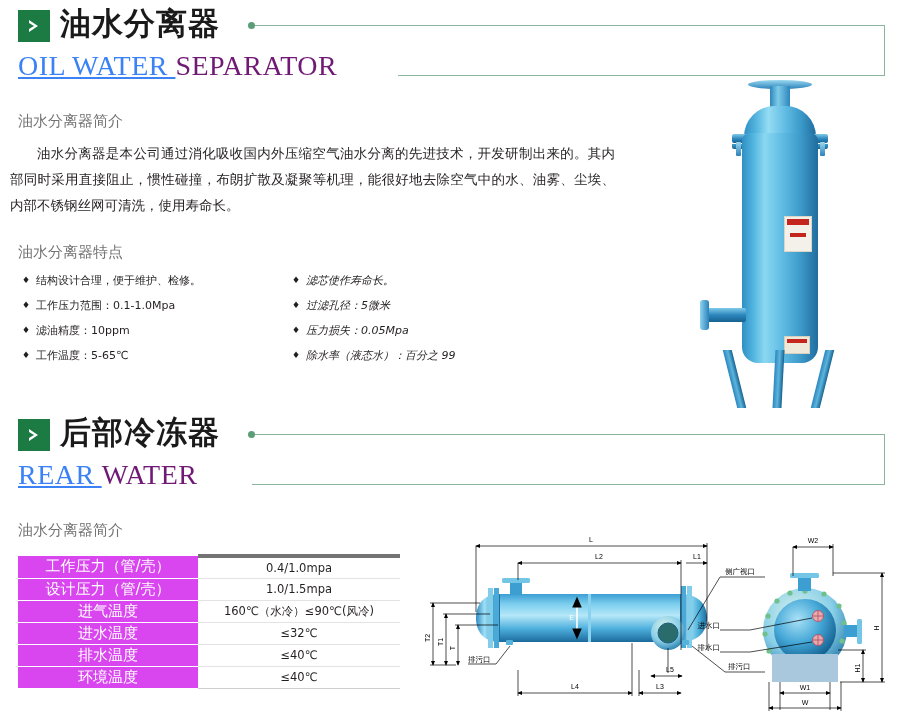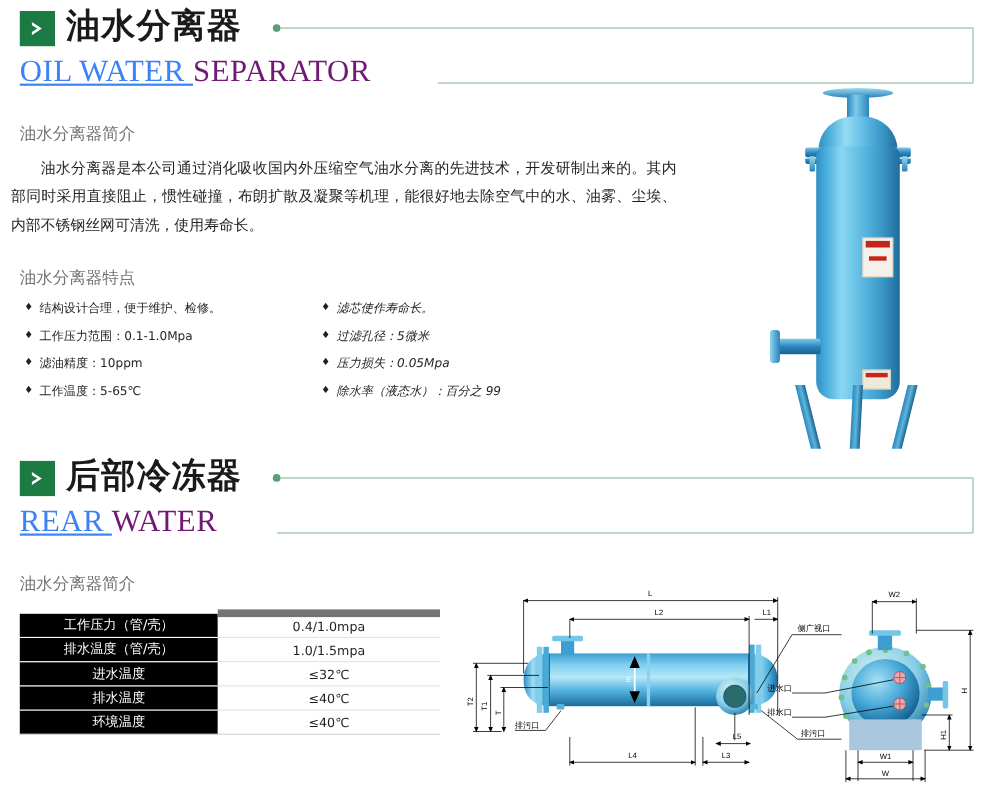--- a/index.html
+++ b/index.html
@@ -73,31 +73,31 @@
 
   
   .spec-table {
     position: absolute; left: 18px; top: 554px;
     width: 382px; border-collapse: collapse;
     font-family: "DejaVu Sans", "Liberation Sans", sans-serif;
   }
   .spec-table tr { height: 22px; }
   .spec-table td { padding: 0; }
   .spec-table td.k {
-    width: 180px; background: #000000; color: #ffffff;
-    text-align: center; font-size: 12px;
+    width: 180px; background: #d946ef; color: #ffffff;
+    text-align: center; font-size: 15px;
     border-bottom: 1px solid #ffffff;
   }
   .spec-table td.v {
     background: #ffffff; color: #231f20;
     text-align: center; font-size: 11.5px;
     border-bottom: 1px solid #e3e3e3;
   }
   .spec-table tr:last-child td.v { border-bottom: 1px solid #cfcfcf; }
-  .spec-table tr:first-child td.v { border-top: 7px solid #737373; }
+  .spec-table tr:first-child td.v { border-top: 4px solid #737373; }
 
   
   .vessel { position: absolute; left: 700px; top: 78px; width: 170px; height: 330px; }
   .v-shell {
     position: absolute; left: 42px; top: 55px; width: 76px; height: 230px;
     border-radius: 8px 8px 16px 16px;
     background: linear-gradient(to right,
       #2f8fc4 0%, #4fb3de 14%, #8ad7f1 30%, #62bde4 52%, #3e9ccb 76%, #1f6d9e 100%);
   }
   .v-dome {
@@ -252,22 +252,26 @@
 
   <div class="sub-head" style="left:18px; top:521px;">油水分离器简介</div>
 
   <table class="spec-table">
     <tbody>
       <tr>
         <td class="k">工作压力（管/壳）</td>
         <td class="v">0.4/1.0mpa</td>
       </tr>
       <tr>
-        <td class="k">排水温度（管/壳）</td>
+        <td class="k">设计压力（管/壳）</td>
         <td class="v">1.0/1.5mpa</td>
+      </tr>
+      <tr>
+        <td class="k">进气温度</td>
+        <td class="v">160℃（水冷）≤90℃(风冷)</td>
       </tr>
       <tr>
         <td class="k">进水温度</td>
         <td class="v">≤32℃</td>
       </tr>
       <tr>
         <td class="k">排水温度</td>
         <td class="v">≤40℃</td>
       </tr>
       <tr>

